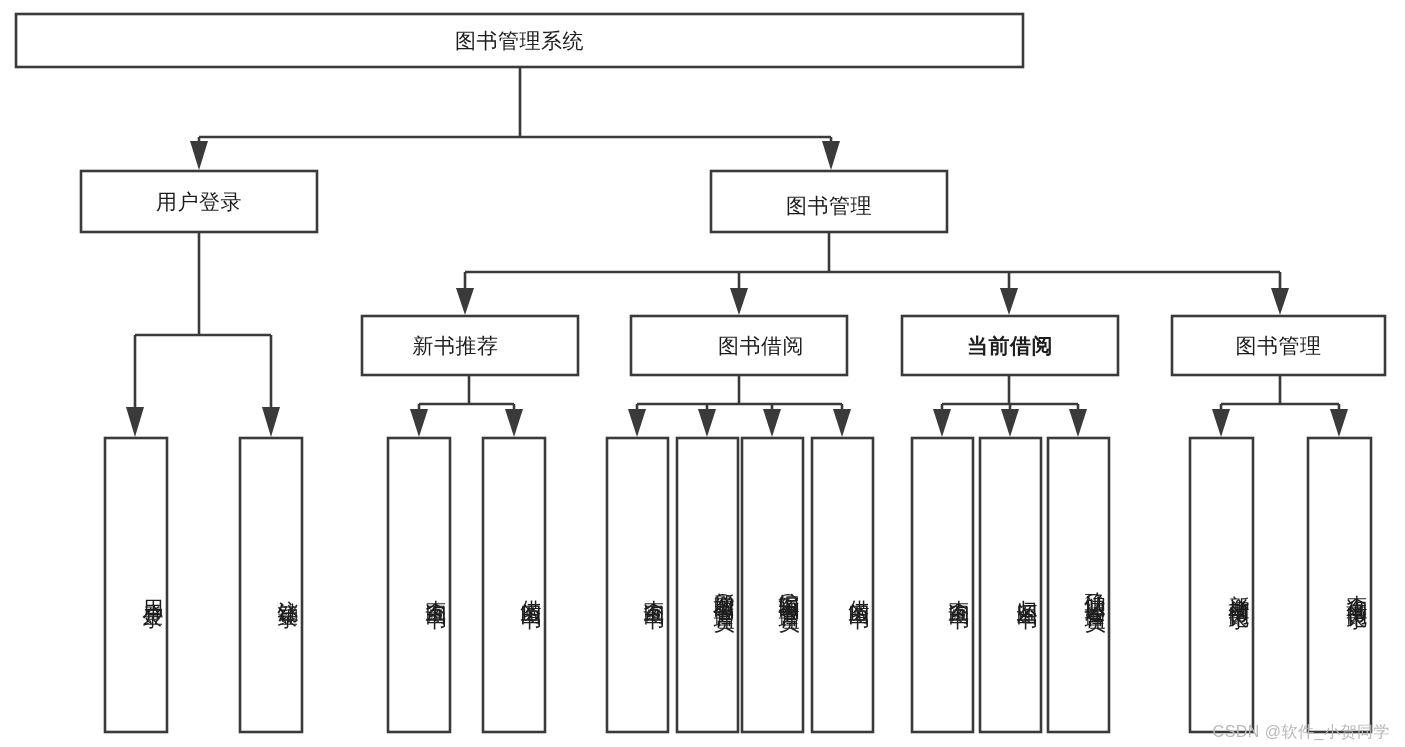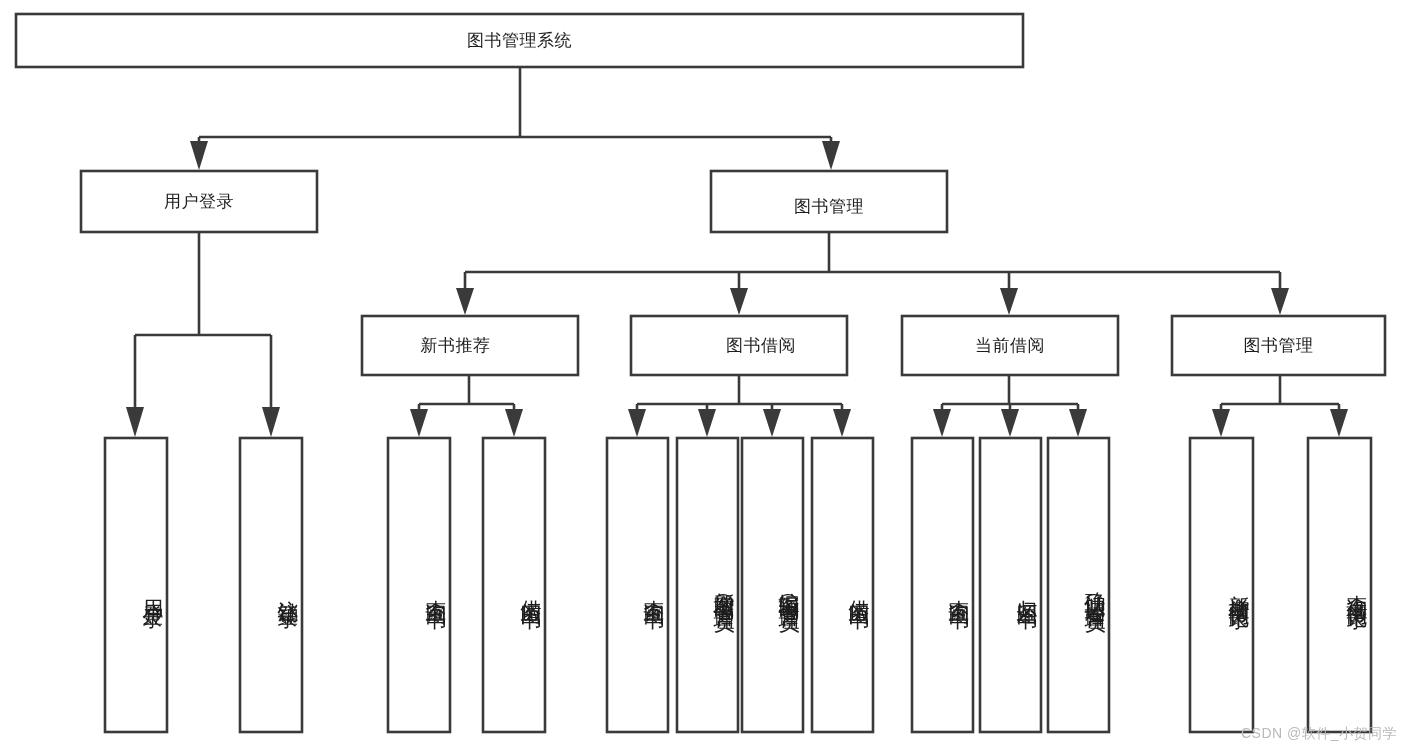--- a/index.html
+++ b/index.html
@@ -45,37 +45,37 @@
     display: flex;
     align-items: center;
     justify-content: center;
     color: #1d1d1d;
     font-family: "Liberation Sans", "DejaVu Sans", sans-serif;
     pointer-events: none;
     white-space: nowrap;
     letter-spacing: 0.5px;
   }
   .node-label.horizontal {
-    font-size: 17px;
+    font-size: 21px;
   }
   .node-label.vertical {
     writing-mode: vertical-rl;
     text-orientation: upright;
     font-size: 21px;
     letter-spacing: 3px;
     white-space: normal;
     align-items: flex-start;
     padding-top: 4px;
     box-sizing: border-box;
   }
   #watermark {
     position: absolute;
-    right: 8px;
+    right: 15px;
     bottom: 4px;
-    font-size: 14px;
+    font-size: 16px;
     color: #b9b9b9;
     font-family: "Liberation Sans", "DejaVu Sans", sans-serif;
     letter-spacing: 0.5px;
     white-space: nowrap;
     pointer-events: none;
   }
 </style>
 </head>
 <body>
 
@@ -188,21 +188,21 @@
   <div class="node-label horizontal" style="left:16px; top:14px; width:1007px; height:53px;">图书管理系统</div>
 
   <div class="node-label horizontal" style="left:81px; top:171px; width:236px; height:61px;">用户登录</div>
 
   <div class="node-label horizontal" style="left:711px; top:171px; width:236px; height:70px;">图书管理</div>
 
   <div class="node-label horizontal" style="left:362px; top:316px; width:187px; height:59px;">新书推荐</div>
 
   <div class="node-label horizontal" style="left:631px; top:316px; width:260px; height:59px;">图书借阅</div>
 
-  <div class="node-label horizontal" style="left:902px; top:316px; width:216px; height:59px;">当前借阅</div>
+  <div class="node-label horizontal" style="left:902px; top:316px; width:216px; height:59px;font-weight:bold;">当前借阅</div>
 
   <div class="node-label horizontal" style="left:1172px; top:316px; width:213px; height:59px;">图书管理</div>
 
   <div class="node-label vertical" style="left:105px; top:497px; width:62px; height:180px;">用户登录</div>
 
   <div class="node-label vertical" style="left:240px; top:497px; width:62px; height:180px;">注销登录</div>
 
   <div class="node-label vertical" style="left:388px; top:497px; width:62px; height:180px;">查询图书</div>
 
   <div class="node-label vertical" style="left:483px; top:497px; width:62px; height:180px;">借阅图书</div>

